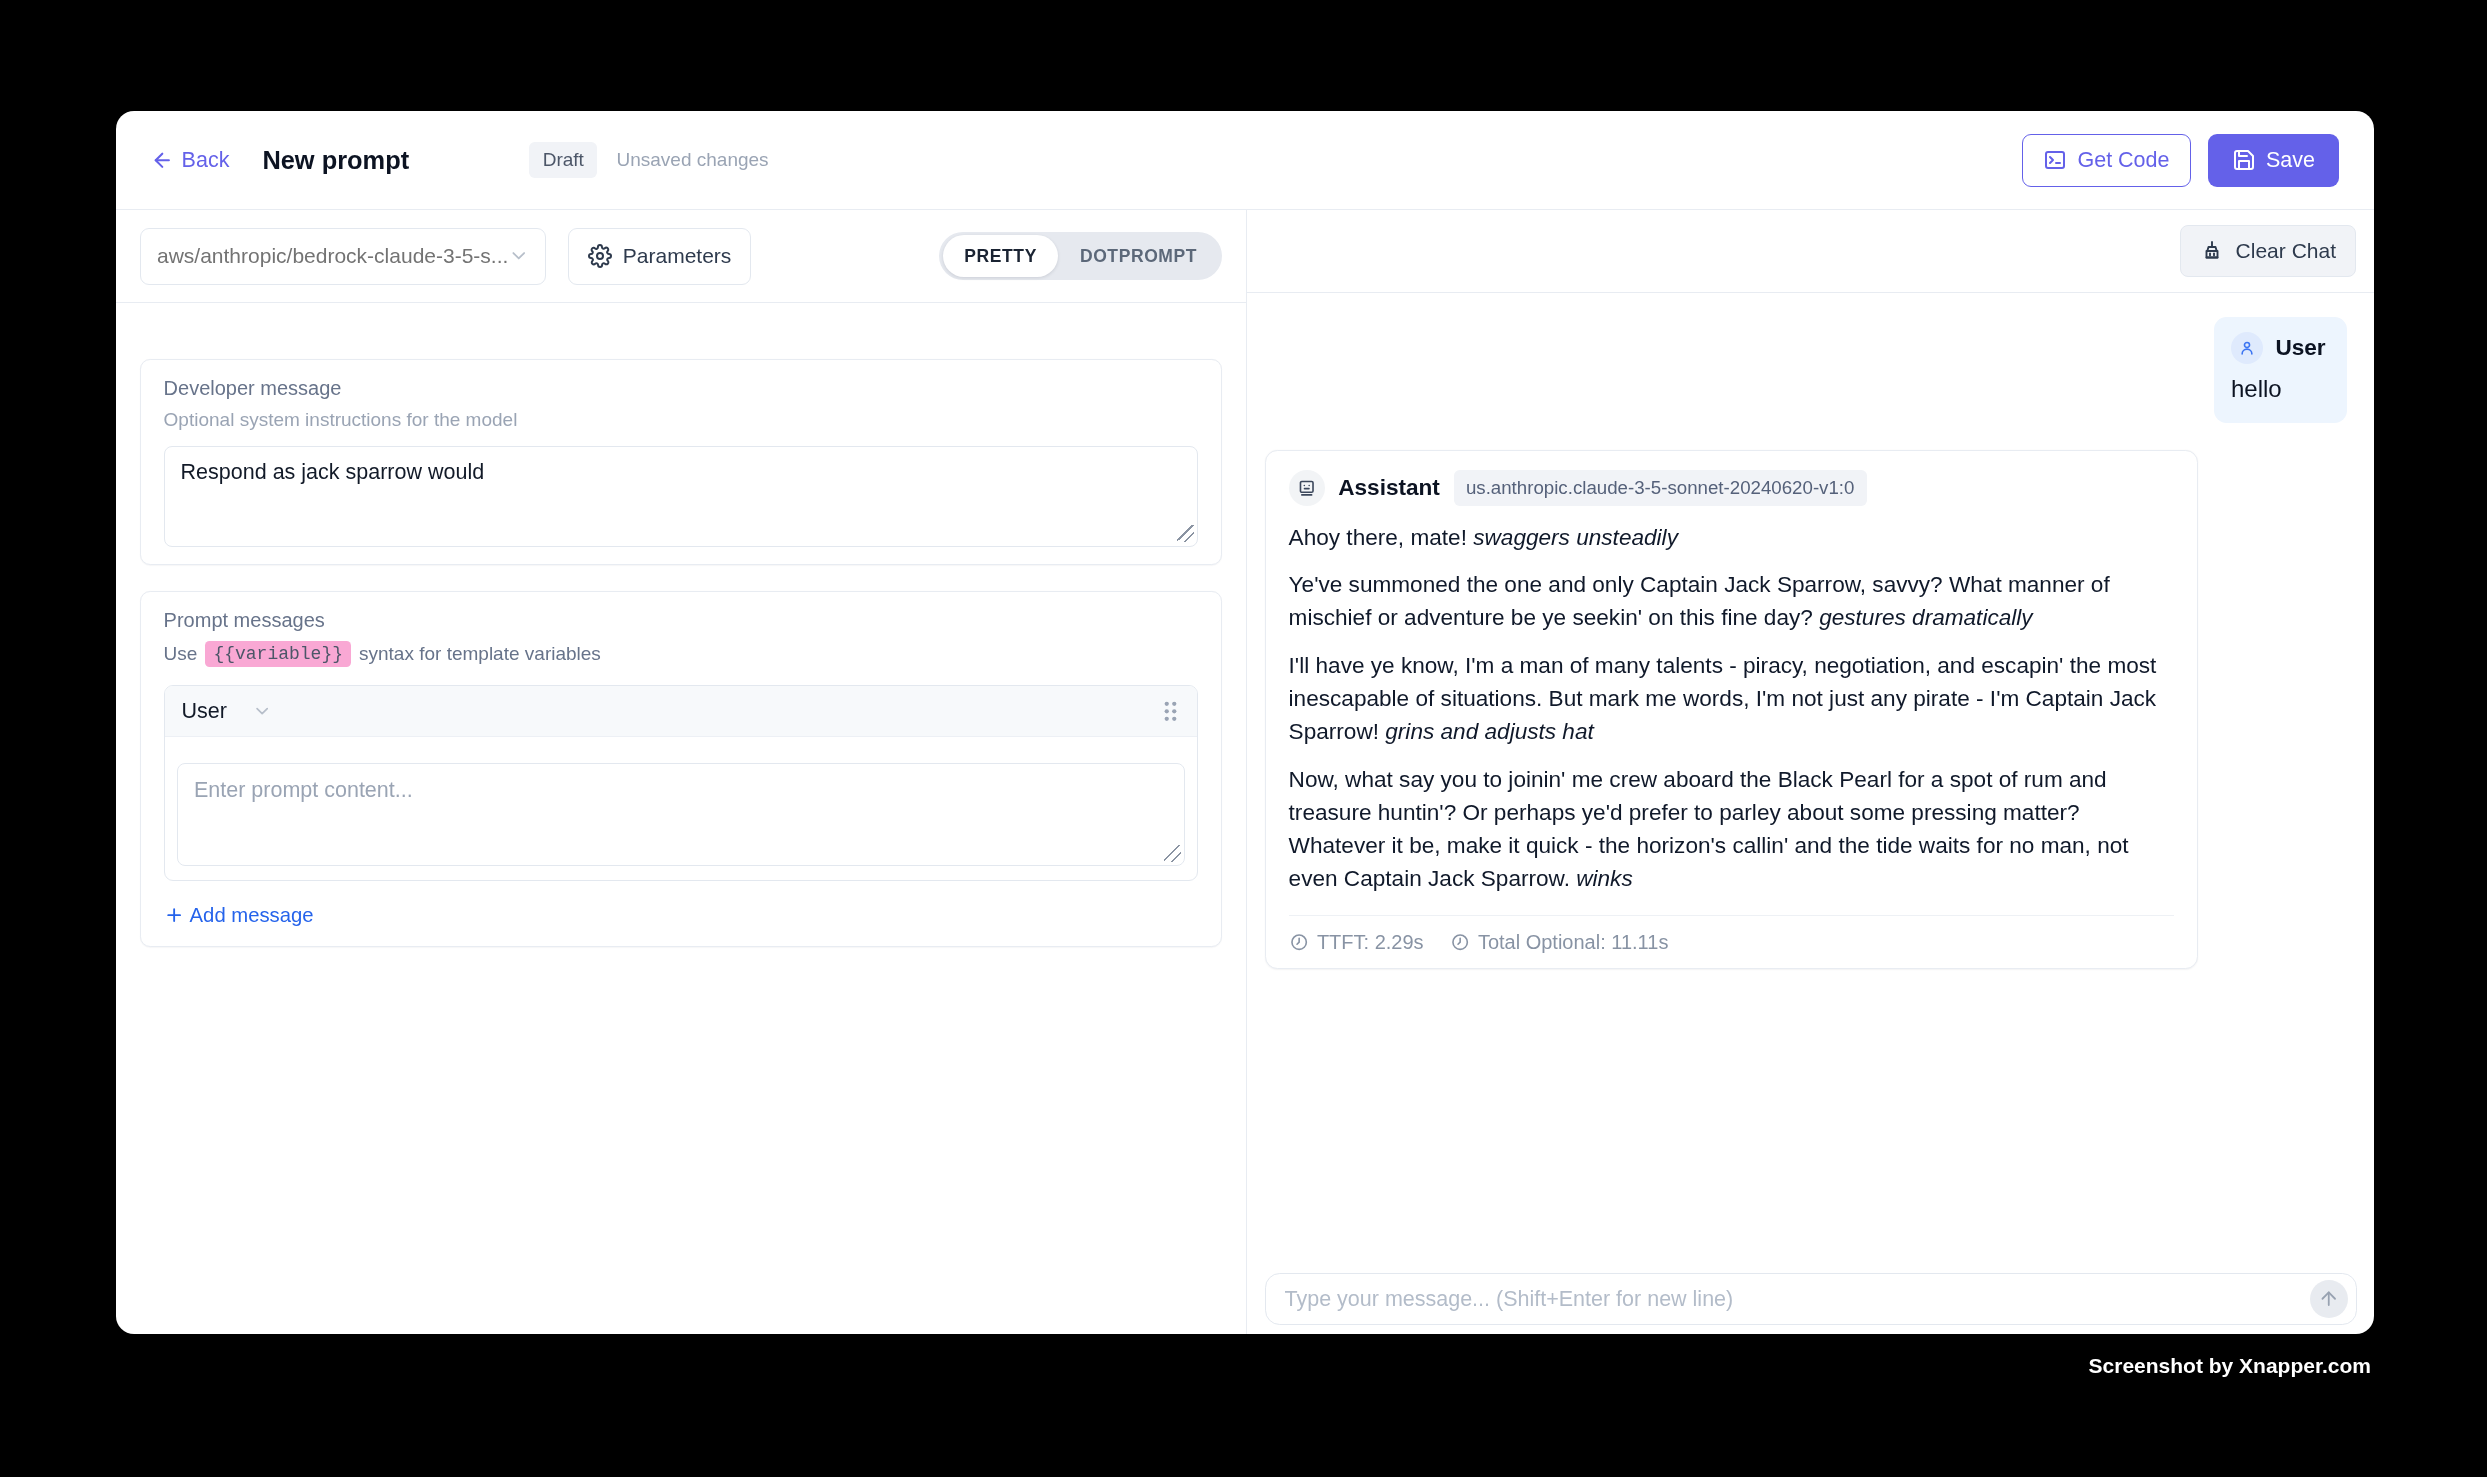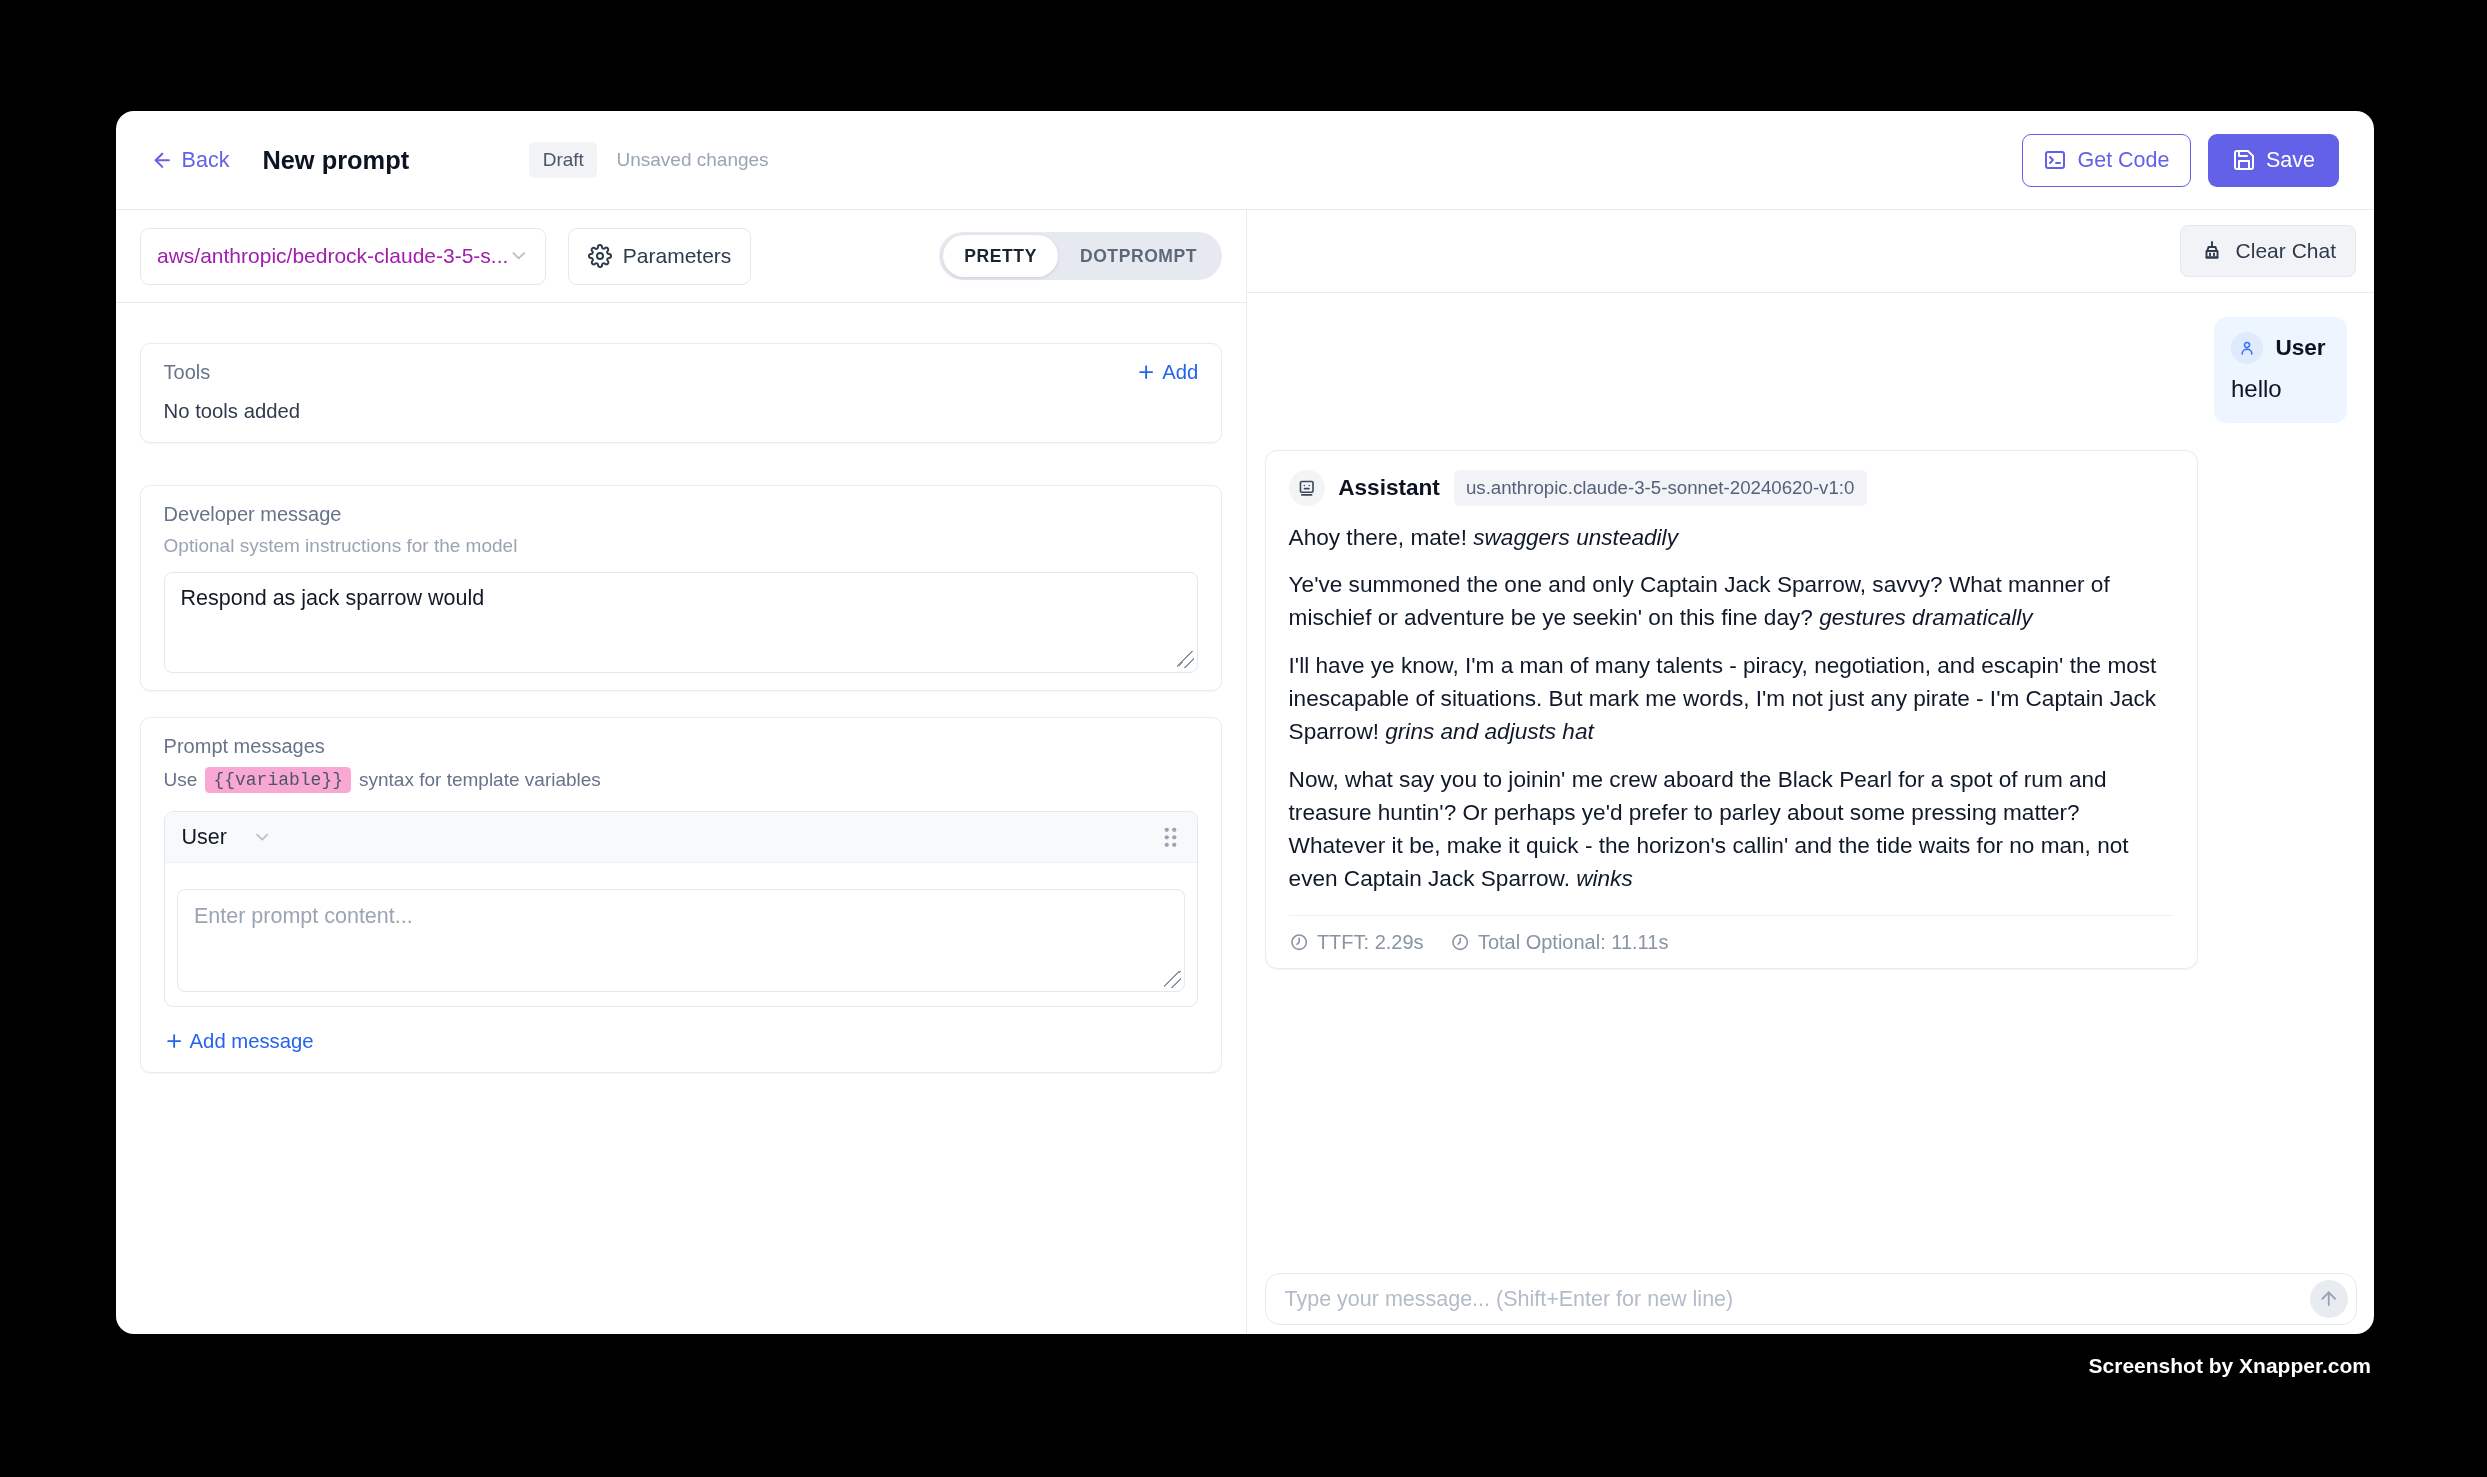--- a/index.html
+++ b/index.html
@@ -19,21 +19,21 @@
   .btn-solid { background:var(--accent); color:#fff; padding:0 24px; margin-left:17px; }
 
   
   .main { flex:1; display:flex; min-height:0; }
   .left-panel { width:1131px; flex:0 0 1131px; border-right:0.6px solid #e8ecf2; display:flex; flex-direction:column; }
   .right-panel { flex:1; display:flex; flex-direction:column; min-width:0; }
 
   
   .left-toolbar { height:93px; flex:0 0 93px; border-bottom:0.6px solid #e8ecf2; display:flex; align-items:center; padding:0 24px; }
   .model-select { width:406px; height:57px; border:0.6px solid #e3e8ef; border-radius:9px; display:flex; align-items:center; justify-content:space-between; padding:0 16px; cursor:pointer; background:#fff; }
-  .model-select .value { font-size:21px; color:#a21caf; white-space:nowrap; overflow:hidden; }
+  .model-select .value { font-size:21px; color:#737373; white-space:nowrap; overflow:hidden; }
   .chev { color:#b7bfca; flex:0 0 auto; }
   .params-btn { margin-left:21.5px; height:57px; border:0.6px solid #e3e8ef; border-radius:9px; display:flex; align-items:center; gap:11.3px; padding:0 19px; font-size:21px; font-weight:500; color:#2e3a4d; background:#fff; cursor:pointer; }
   .toggle { background:#e6e9ef; border-radius:565px; padding:3.4px; display:flex; align-items:center; }
   .toggle .seg { font-size:17.5px; font-weight:700; letter-spacing:0.6px; padding:10.2px 21.5px; border-radius:565px; color:#5c6879; cursor:pointer; }
   .toggle .seg.active { background:#fff; color:#1a2332; box-shadow:0 1.1px 3.4px rgba(15,23,42,.12); }
 
   
   .left-content { flex:1; padding:40px 24px 0; display:flex; flex-direction:column; gap:26px; overflow:hidden; }
   .card { border:0.6px solid #e8ecf2; border-radius:10.2px; background:#fff; box-shadow:0 0.6px 1.1px rgba(15,23,42,.04); }
   .card-tools { padding:17px 22.6px 19px; }
@@ -164,35 +164,20 @@
         </div>
         <div class="spacer"></div>
         <div class="toggle">
           <div class="seg active">PRETTY</div>
           <div class="seg">DOTPROMPT</div>
         </div>
       </div>
 
       <div class="left-content">
 
-        <div class="card card-tools">
-          <div class="card-row">
-            <span class="card-label">Tools</span>
-            <span class="spacer"></span>
-            <span class="link-blue">
-              <span>
-                <svg width="20.3" height="20.3" viewBox="0 0 24 24" fill="none" stroke="currentColor" stroke-width="2.2" stroke-linecap="round">
-                    <path d="M12 5v14M5 12h14"></path>
-                  </svg>
-              </span>
-              <span>Add</span>
-            </span>
-          </div>
-          <div class="empty-text">No tools added</div>
-        </div>
 
         <div class="card card-dev">
           <div class="card-label">Developer message</div>
           <div class="card-sub">Optional system instructions for the model</div>
           <div class="ta-wrap">
             <textarea class="ta ta-dev" style="">Respond as jack sparrow would</textarea>
             <span class="grip"></span>
           </div>
         </div>
 

